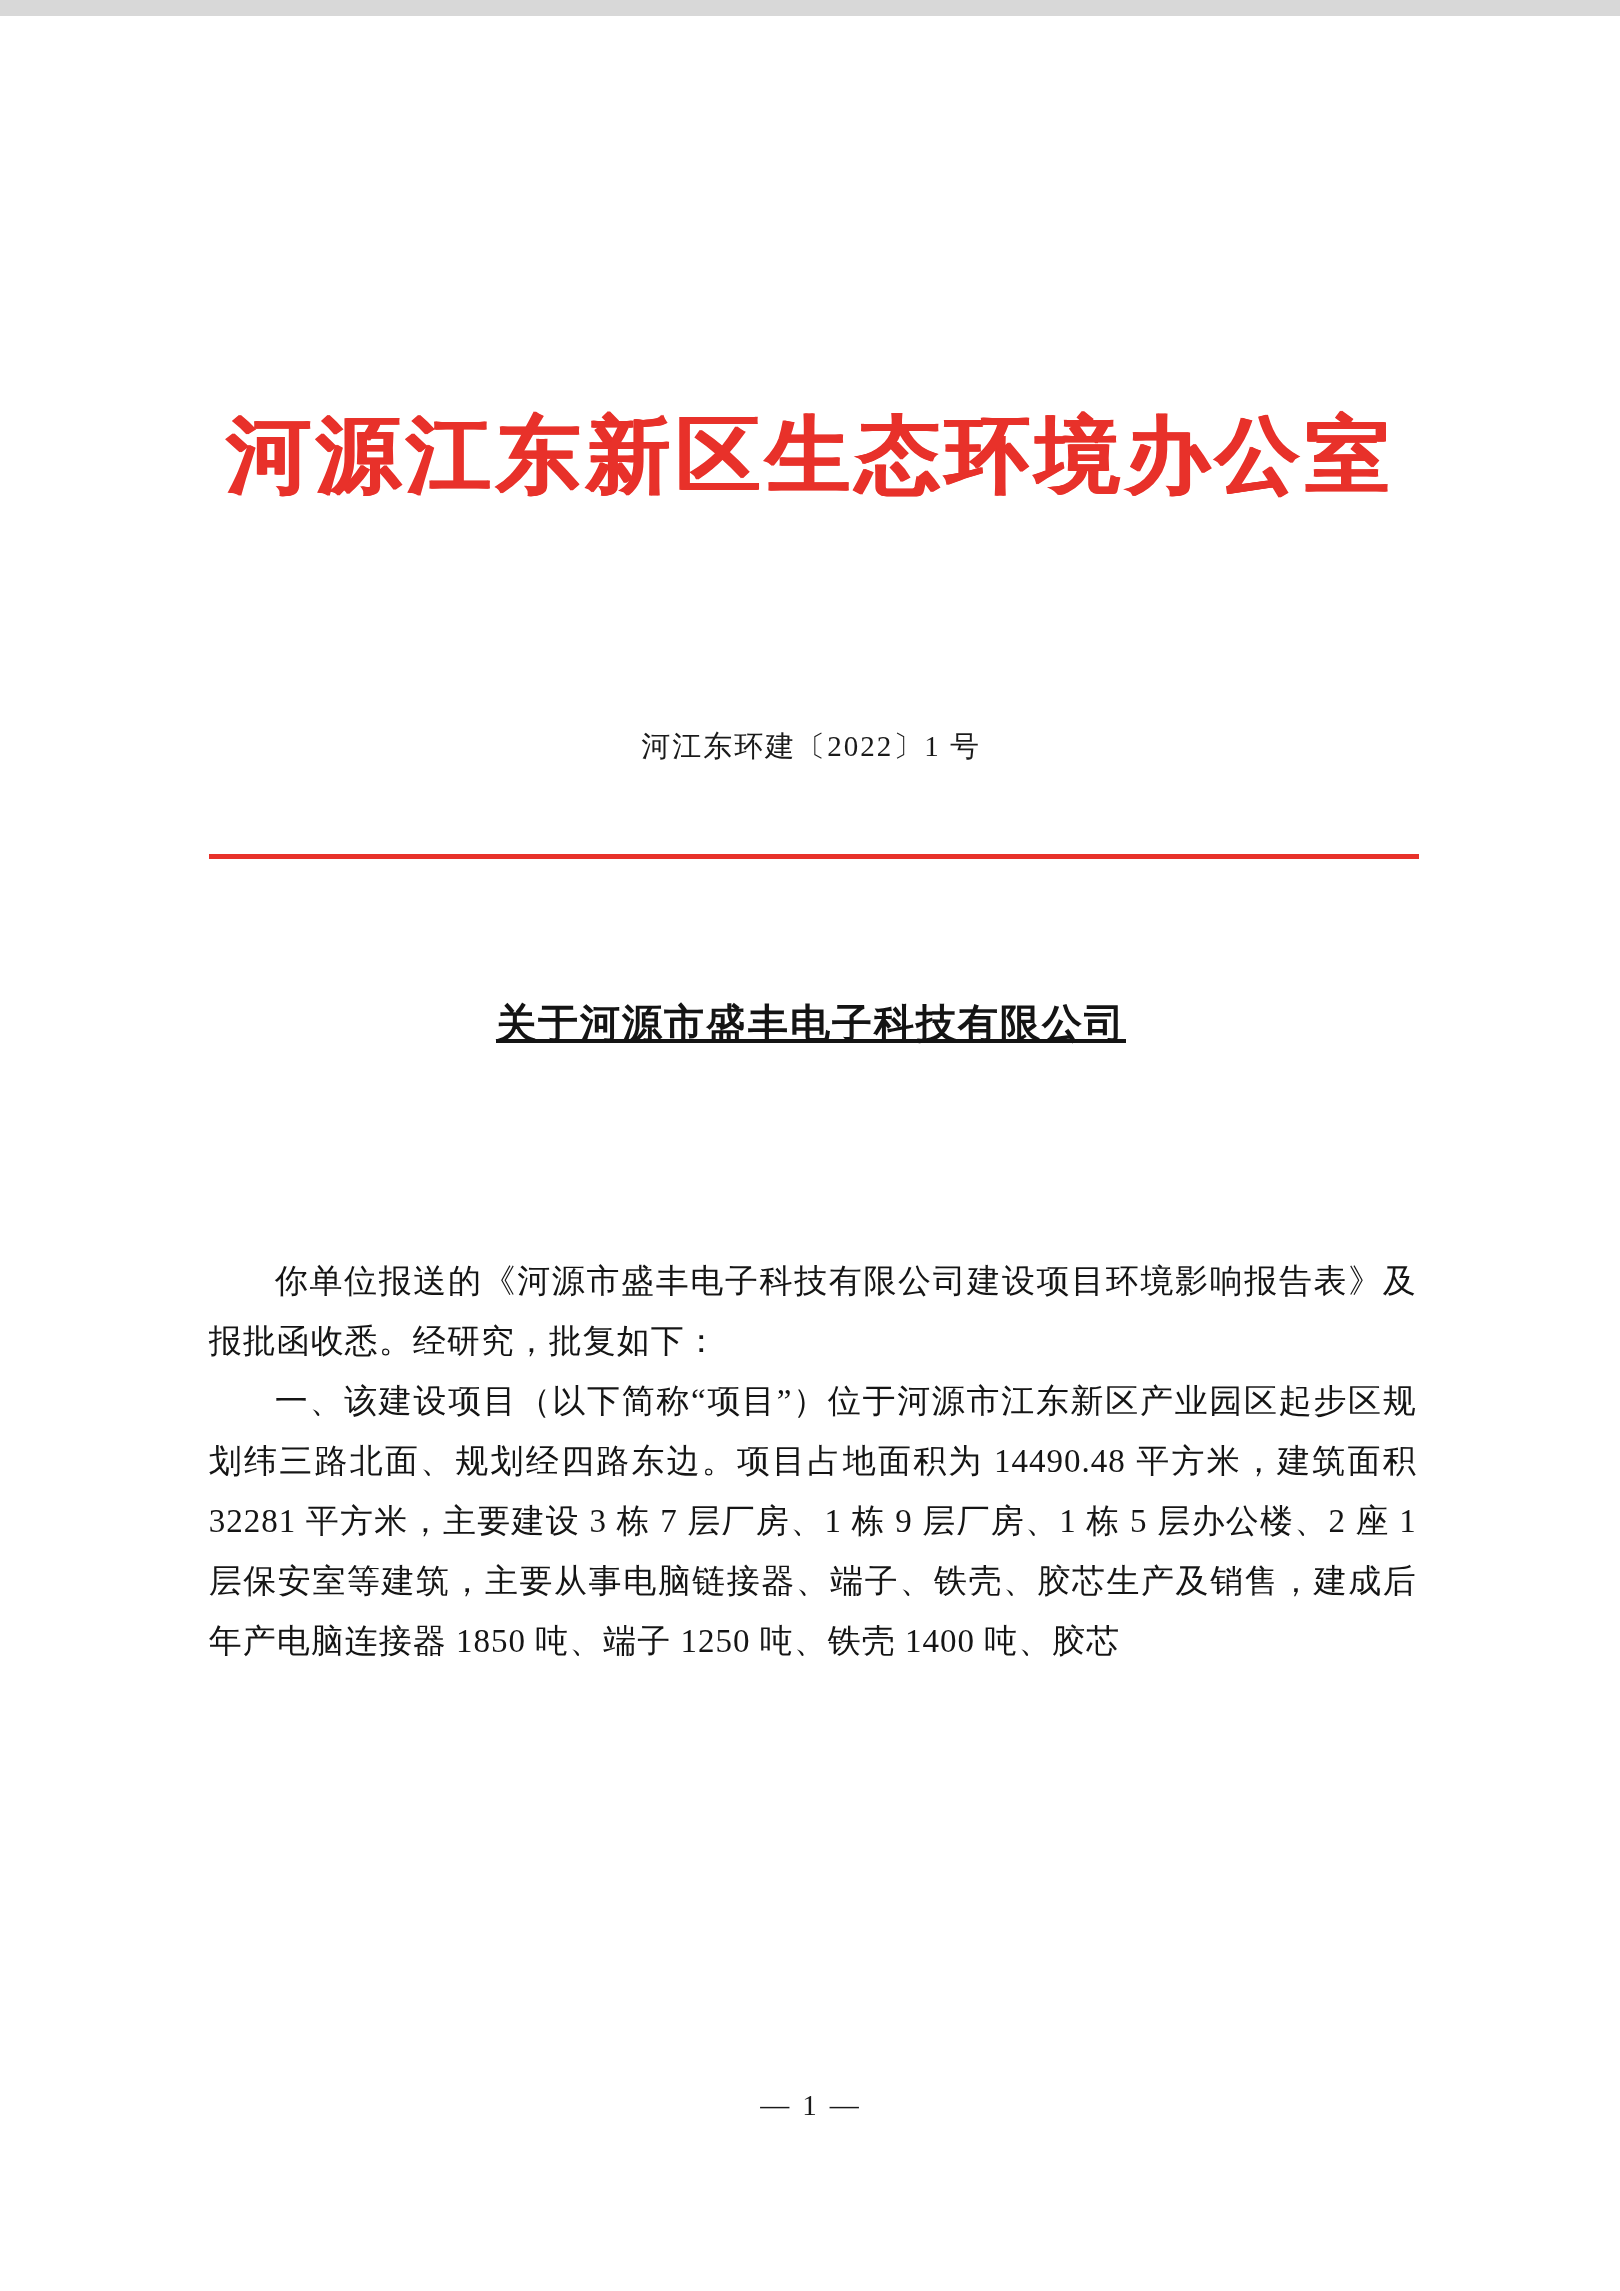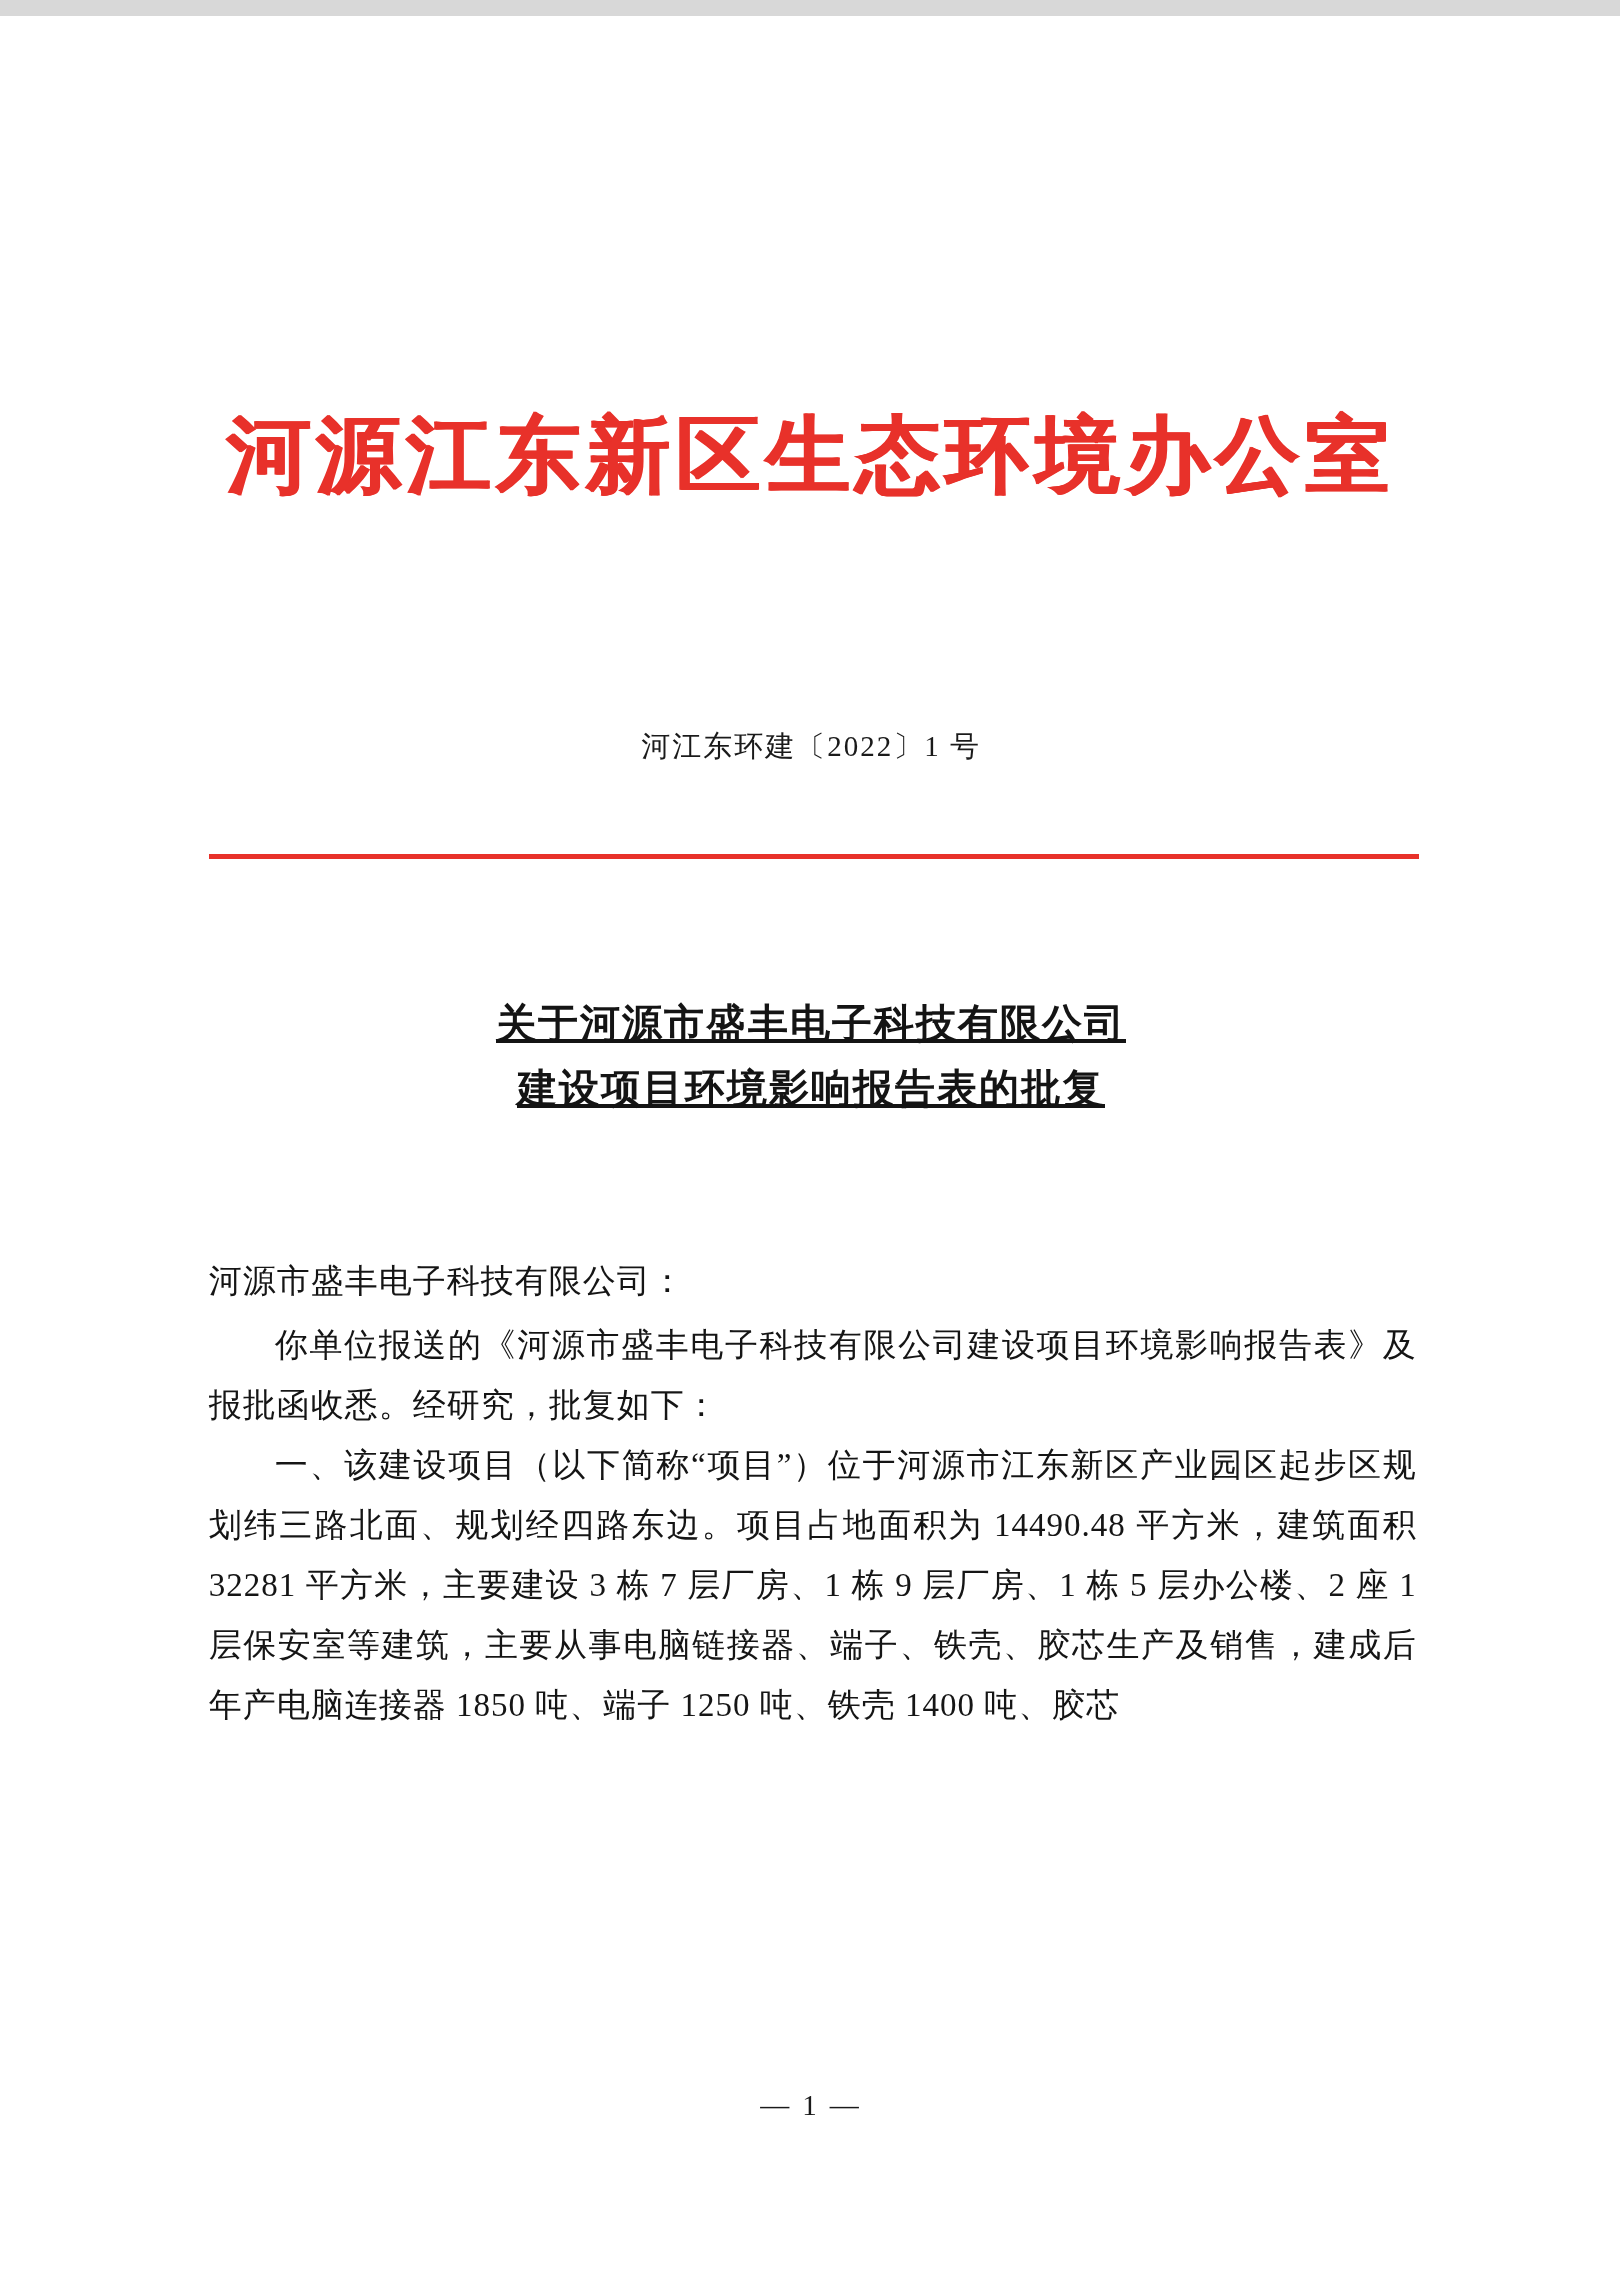--- a/index.html
+++ b/index.html
@@ -116,25 +116,23 @@
   <div class="doc-inner">
 
     <div class="masthead">河源江东新区生态环境办公室</div>
 
     <div class="doc-number">河江东环建〔2022〕1 号</div>
 
     <div class="red-rule"></div>
 
     <div class="title">
       <span class="title-line">关于河源市盛丰电子科技有限公司</span>
-      <span class="title-line">建设项目环境影响报告表的批复</span>
     </div>
 
     <div class="body-block">
-      <p class="salutation">河源市盛丰电子科技有限公司：</p>
       <p class="para">你单位报送的《河源市盛丰电子科技有限公司建设项目环境影响报告表》及报批函收悉。经研究，批复如下：</p>
       <p class="para">一、该建设项目（以下简称“项目”）位于河源市江东新区产业园区起步区规划纬三路北面、规划经四路东边。项目占地面积为 14490.48 平方米，建筑面积 32281 平方米，主要建设 3 栋 7 层厂房、1 栋 9 层厂房、1 栋 5 层办公楼、2 座 1 层保安室等建筑，主要从事电脑链接器、端子、铁壳、胶芯生产及销售，建成后年产电脑连接器 1850 吨、端子 1250 吨、铁壳 1400 吨、胶芯</p>
     </div>
 
     <div class="page-number">— 1 —</div>
 
   </div>
 </div>
 
 

